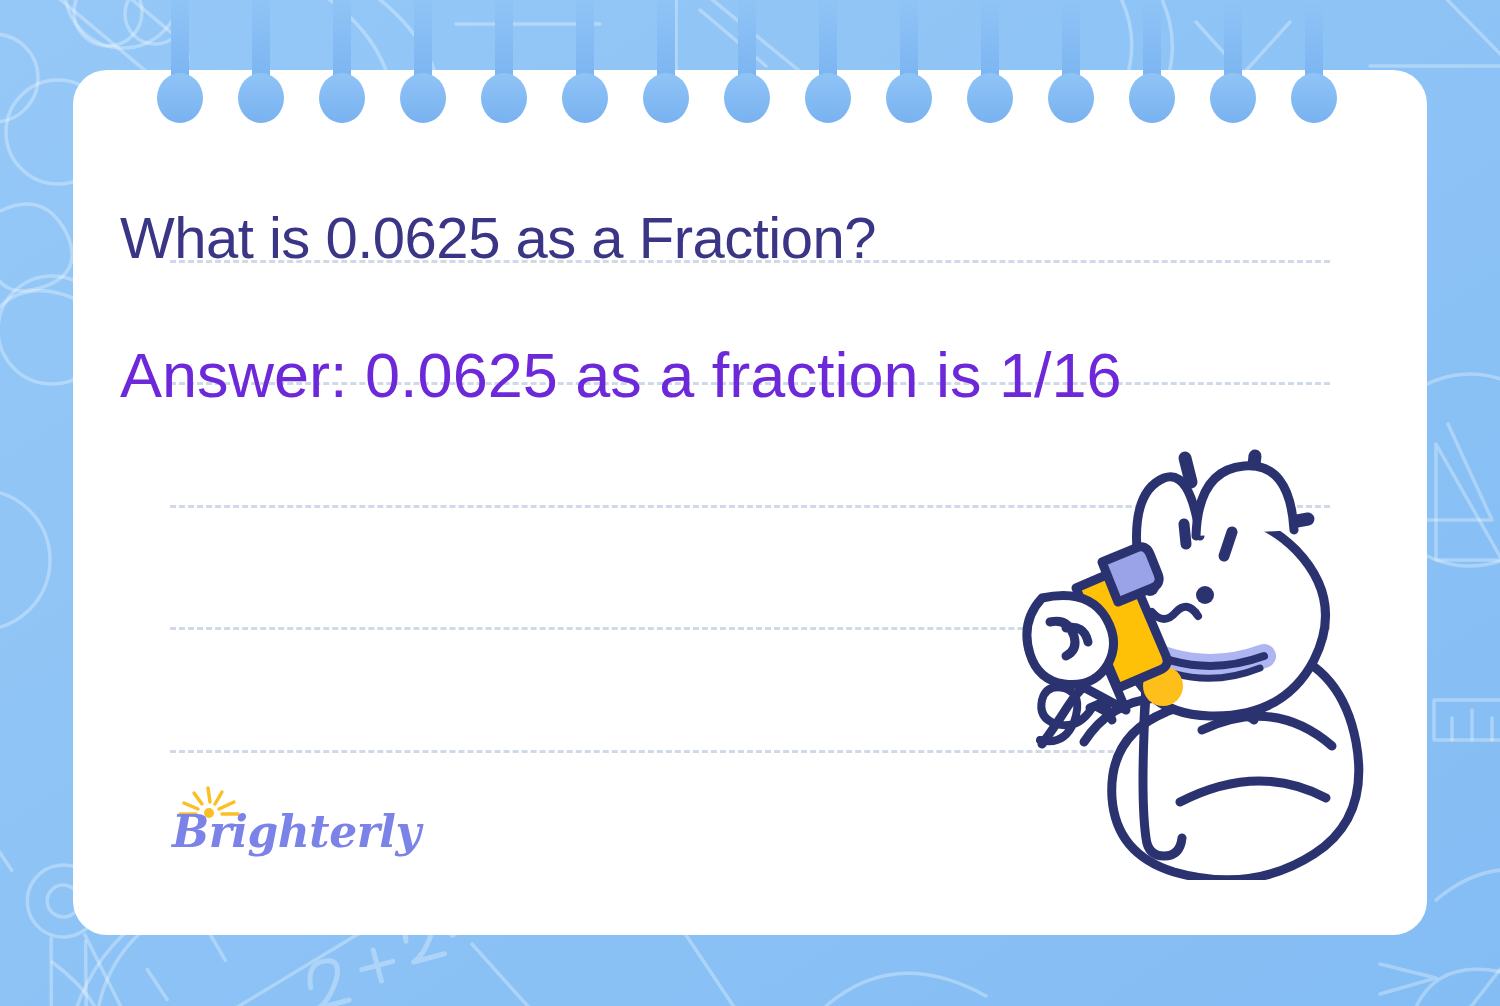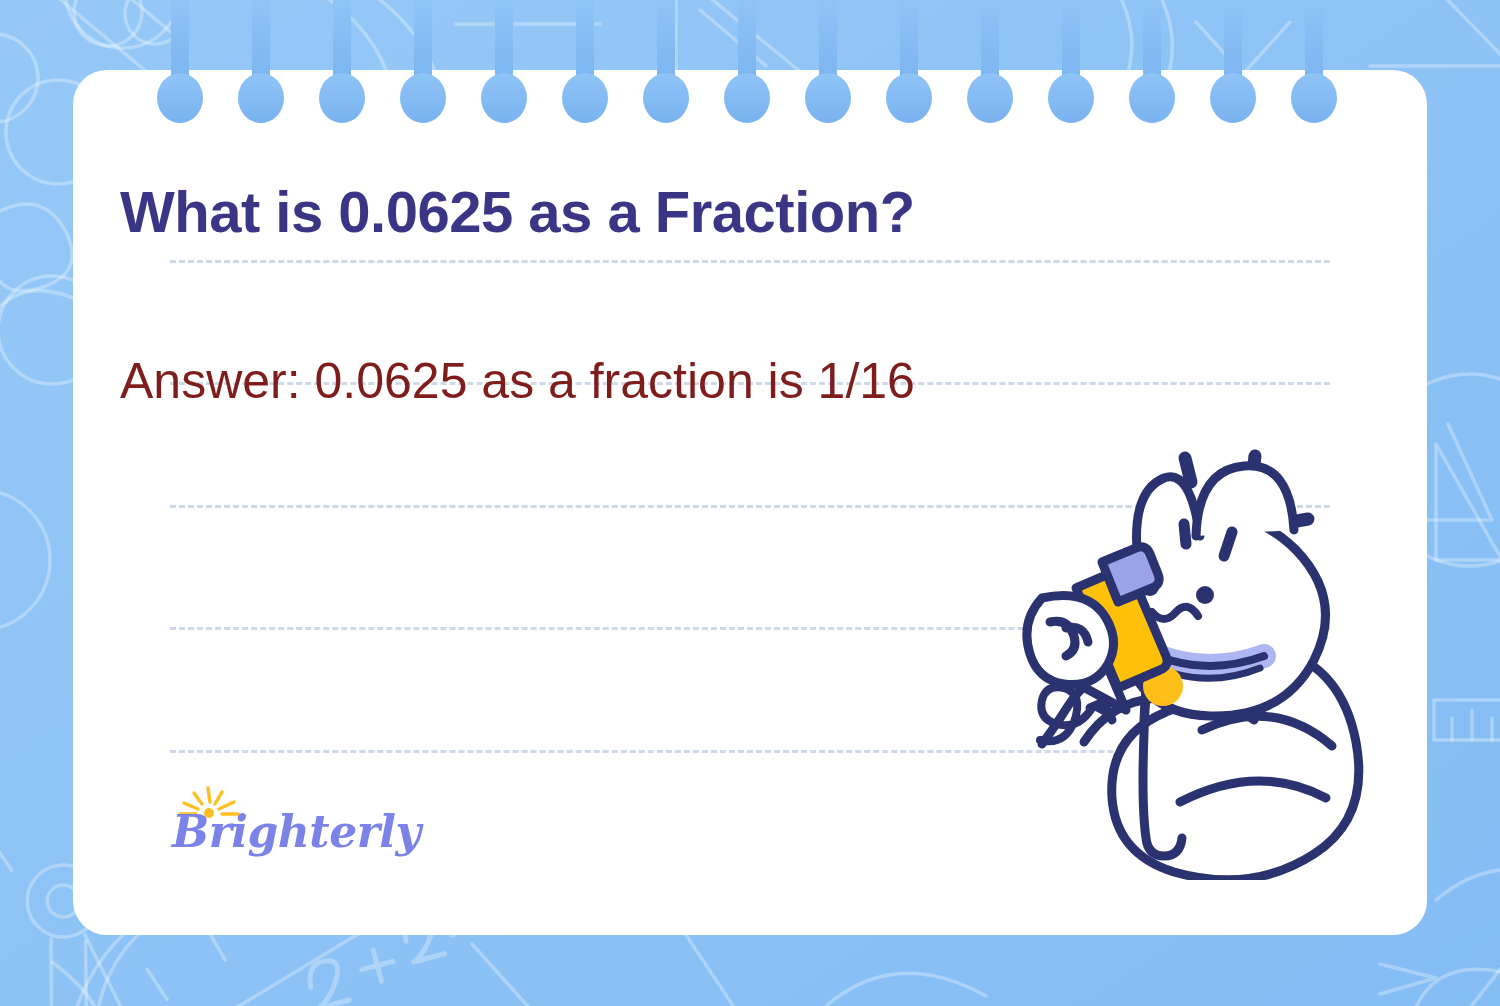--- a/index.html
+++ b/index.html
@@ -63,37 +63,37 @@
     left: 97px;
     width: 1160px;
     height: 0;
     border-top: 3px dashed #cfd9e8;
   }
 
   
   .title {
     position: absolute;
     left: 120px;
-    top: 180px;
+    top: 206px;
     width: 1240px;
     font-size: 58px;
-    font-weight: 700;
+    font-weight: 400;
     letter-spacing: -0.5px;
     color: #3A3585;
     line-height: 1.1;
     white-space: nowrap;
   }
   .answer {
     position: absolute;
     left: 120px;
-    top: 354px;
+    top: 341px;
     width: 1240px;
-    font-size: 50px;
+    font-size: 63px;
     font-weight: 400;
-    color: #7f1d1d;
+    color: #6d28d9;
     line-height: 1.1;
     white-space: nowrap;
   }
 
   
   .mascot {
     position: absolute;
     left: 950px;
     top: 440px;
     width: 420px;

